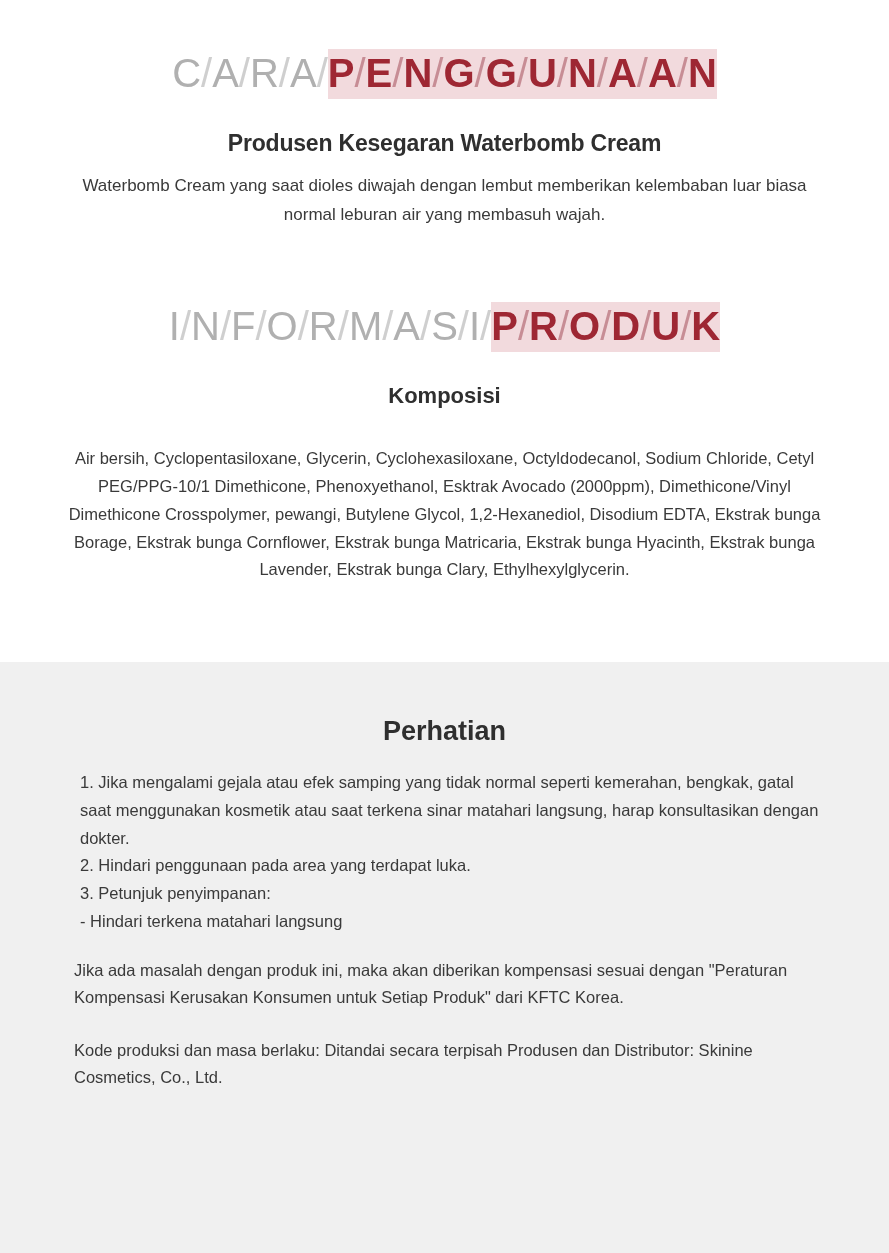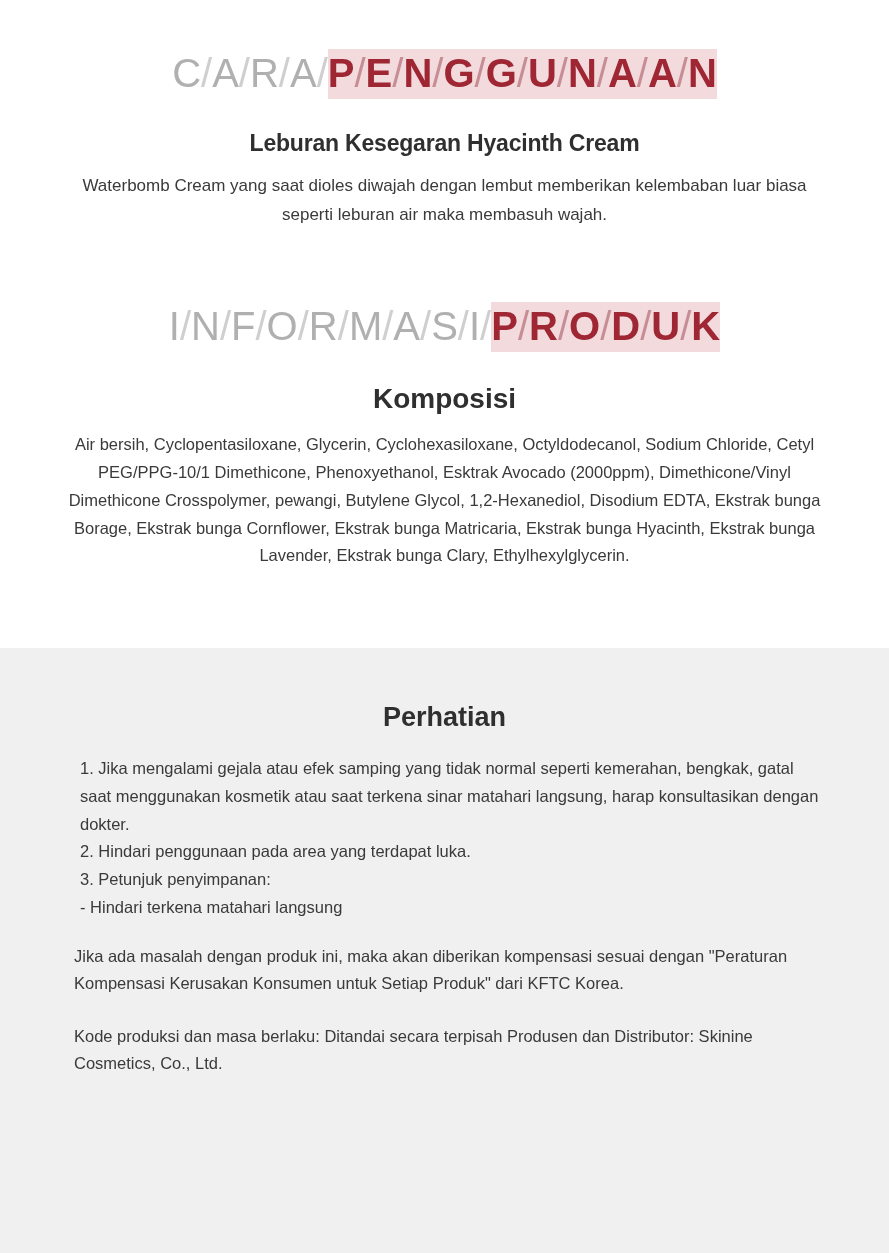--- a/index.html
+++ b/index.html
@@ -78,32 +78,32 @@
     line-height: 1.72;
     color: #3a3a3a;
     margin-top: 14px;
     padding: 0 70px;
   }
 
   .spacer-1 { height: 66px; }
 
   .section-title-mid {
     text-align: center;
-    font-size: 28px;
+    font-size: 22px;
     font-weight: 700;
     color: #2f2f2f;
     margin-top: 34px;
   }
 
   .ingredients {
     text-align: center;
     font-size: 16.5px;
     line-height: 1.68;
     color: #3a3a3a;
-    margin-top: 16px;
+    margin-top: 36px;
     padding: 0 58px;
   }
 
   .spacer-2 { height: 78px; }
 
   
   .section-grey {
     background: #f0f0f0;
     padding: 0 0 1px 0;
     min-height: 625px;
@@ -148,22 +148,22 @@
 <div class="page">
 
   <div class="section-white">
 
     <div class="headline-wrap">
       <div class="headline">
         <span class="seg light">C<span class="slash">/</span>A<span class="slash">/</span>R<span class="slash">/</span>A<span class="slash">/</span></span><span class="seg bold">P<span class="slash-b">/</span>E<span class="slash-b">/</span>N<span class="slash-b">/</span>G<span class="slash-b">/</span>G<span class="slash-b">/</span>U<span class="slash-b">/</span>N<span class="slash-b">/</span>A<span class="slash-b">/</span>A<span class="slash-b">/</span>N</span>
       </div>
     </div>
 
-    <div class="sub-title">Leburan Kesegaran Hyacinth Cream</div>
-    <div class="sub-para">Waterbomb Cream yang saat dioles diwajah dengan lembut memberikan kelembaban luar biasa seperti leburan air maka membasuh wajah.</div>
+    <div class="sub-title">Produsen Kesegaran Waterbomb Cream</div>
+    <div class="sub-para">Waterbomb Cream yang saat dioles diwajah dengan lembut memberikan kelembaban luar biasa normal leburan air yang membasuh wajah.</div>
 
     <div class="spacer-1"></div>
 
     <div class="headline-wrap">
       <div class="headline">
         <span class="seg light">I<span class="slash">/</span>N<span class="slash">/</span>F<span class="slash">/</span>O<span class="slash">/</span>R<span class="slash">/</span>M<span class="slash">/</span>A<span class="slash">/</span>S<span class="slash">/</span>I<span class="slash">/</span></span><span class="seg bold">P<span class="slash-b">/</span>R<span class="slash-b">/</span>O<span class="slash-b">/</span>D<span class="slash-b">/</span>U<span class="slash-b">/</span>K</span>
       </div>
     </div>
 
     <div class="section-title-mid">Komposisi</div>

